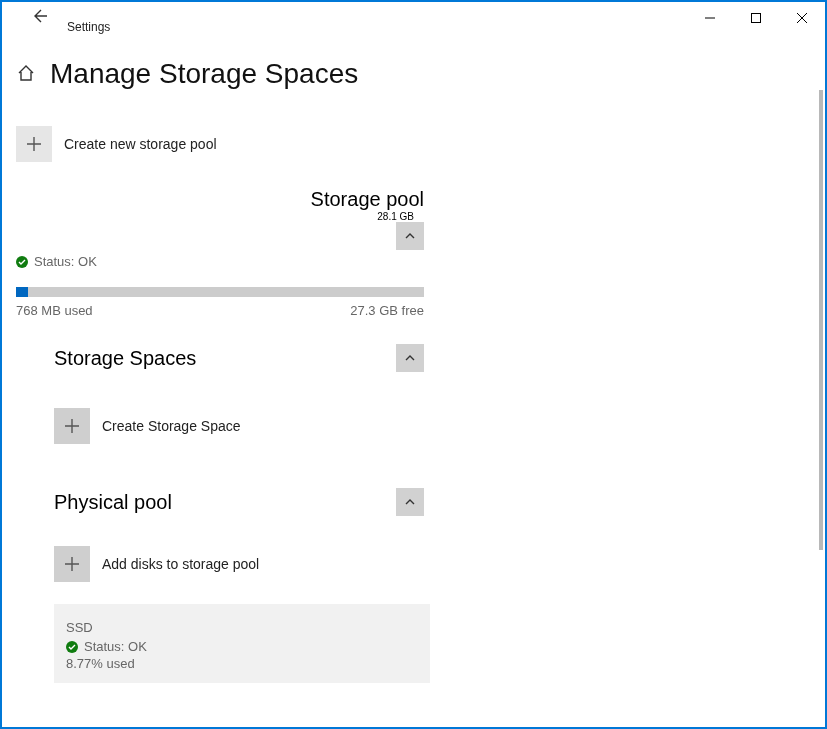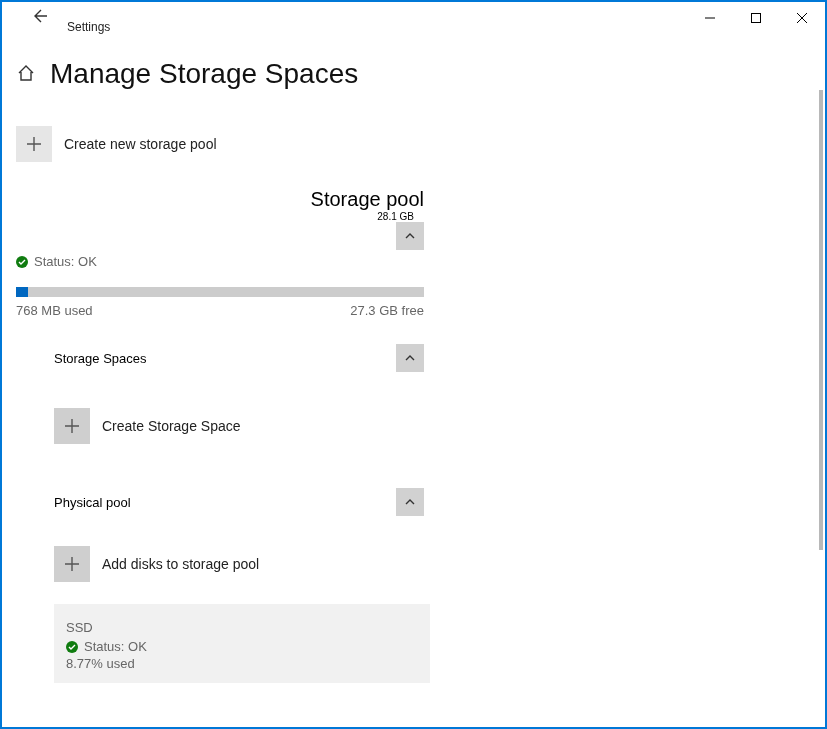--- a/index.html
+++ b/index.html
@@ -133,21 +133,21 @@
     }
     .sub-block {
       margin-left: 38px;
       width: 370px;
     }
     .sub-header {
       display: flex;
       align-items: center;
       margin-top: 26px;
     }
-    .sub-title { font-size: 13px; font-weight: 400; }
+    .sub-title { font-size: 20px; font-weight: 400; }
     .disk-card {
       background: #f1f1f1;
       padding: 14px 12px 12px 12px;
       margin-top: 22px;
       width: 376px;
       margin-left: 38px;
     }
     .disk-top { display: flex; }
     .disk-name { font-size: 14px; max-width: 220px; }
     .disk-size { margin-left: auto; font-size: 14px; }

